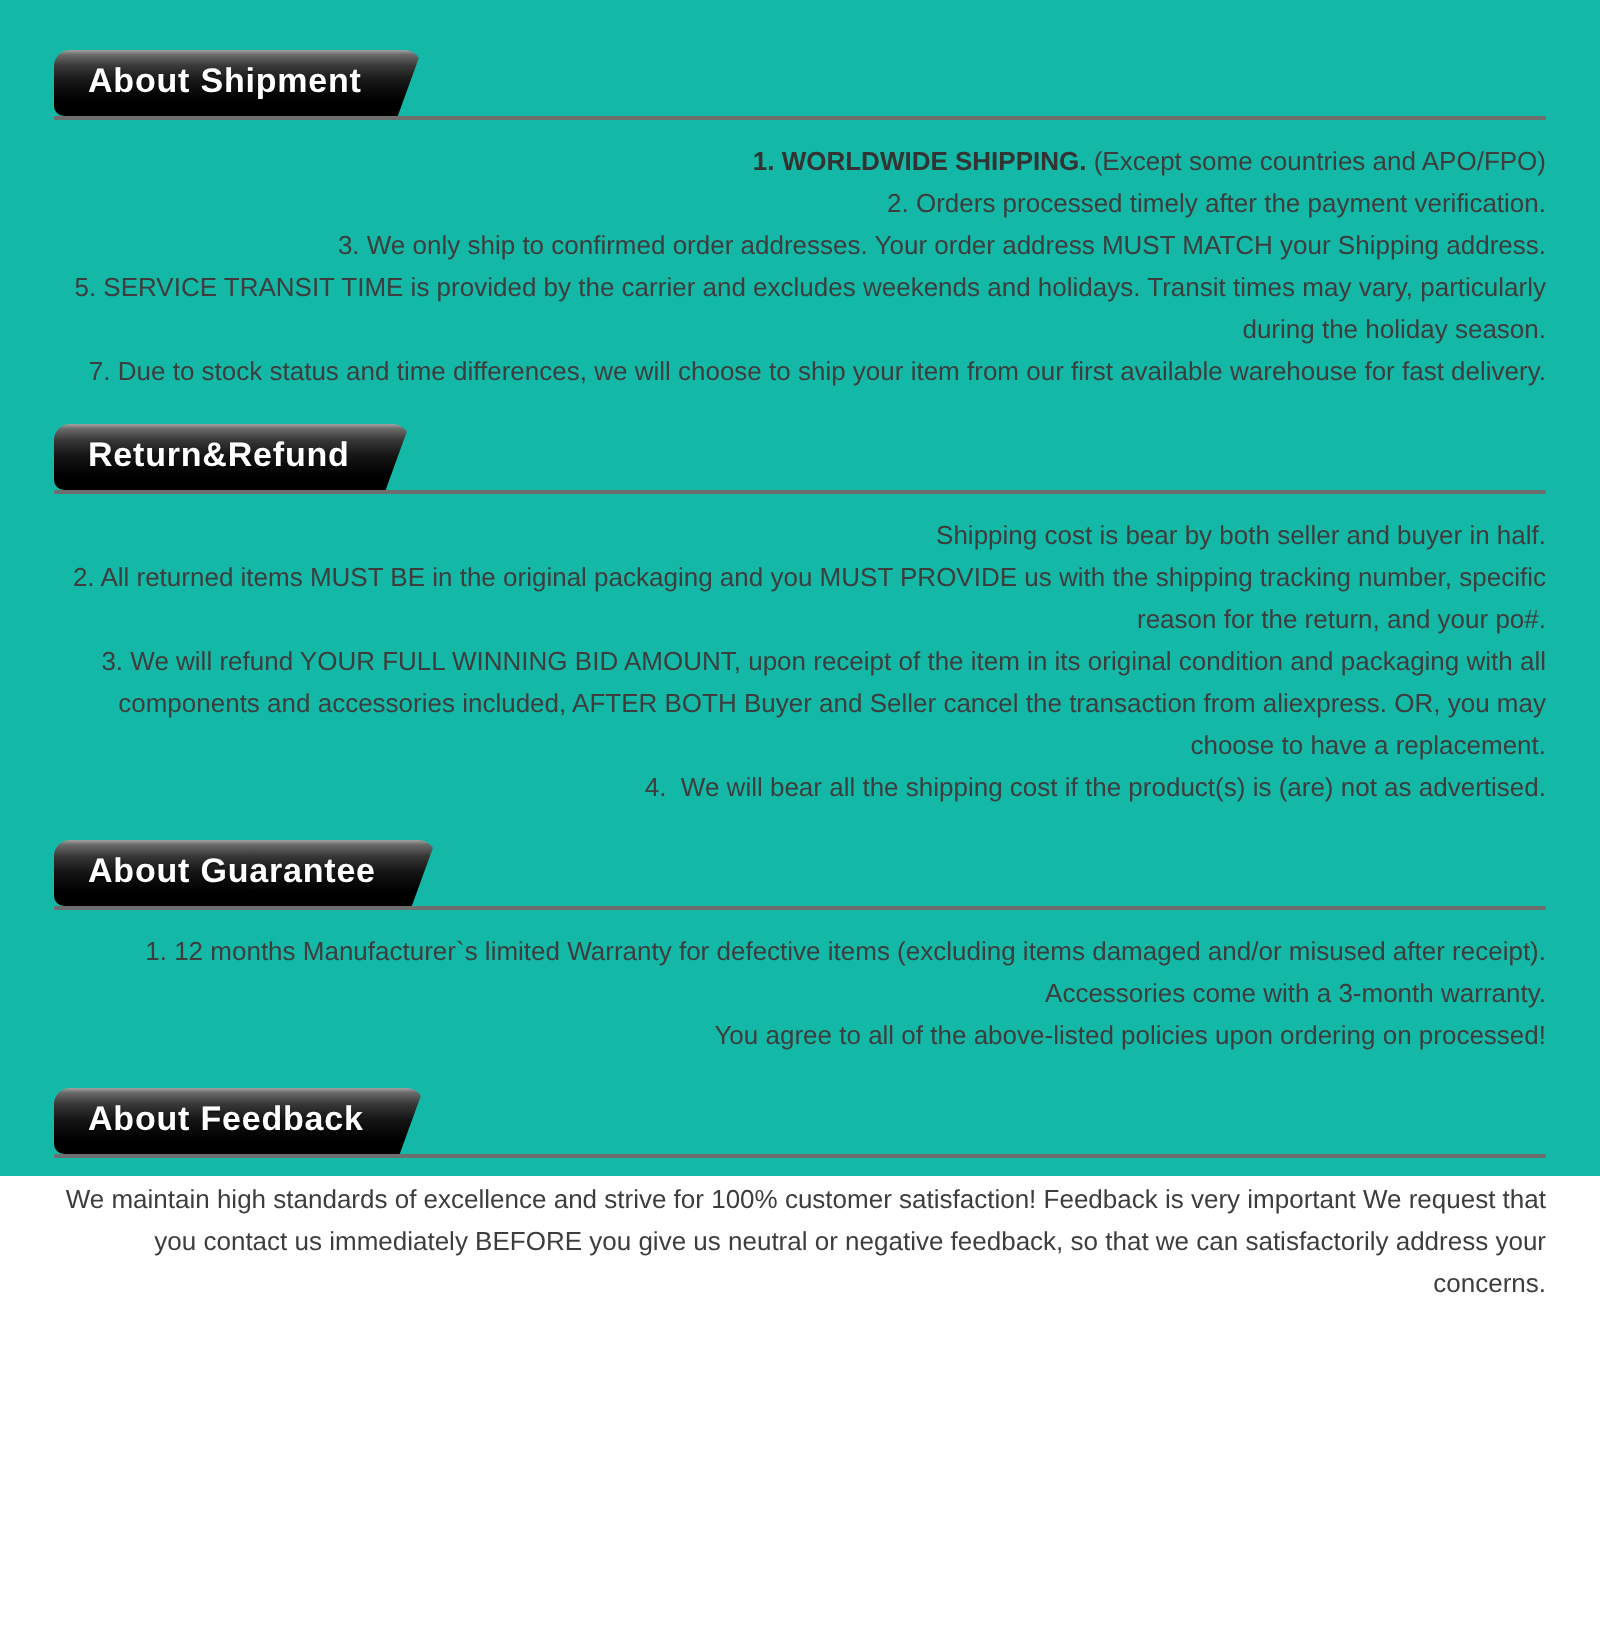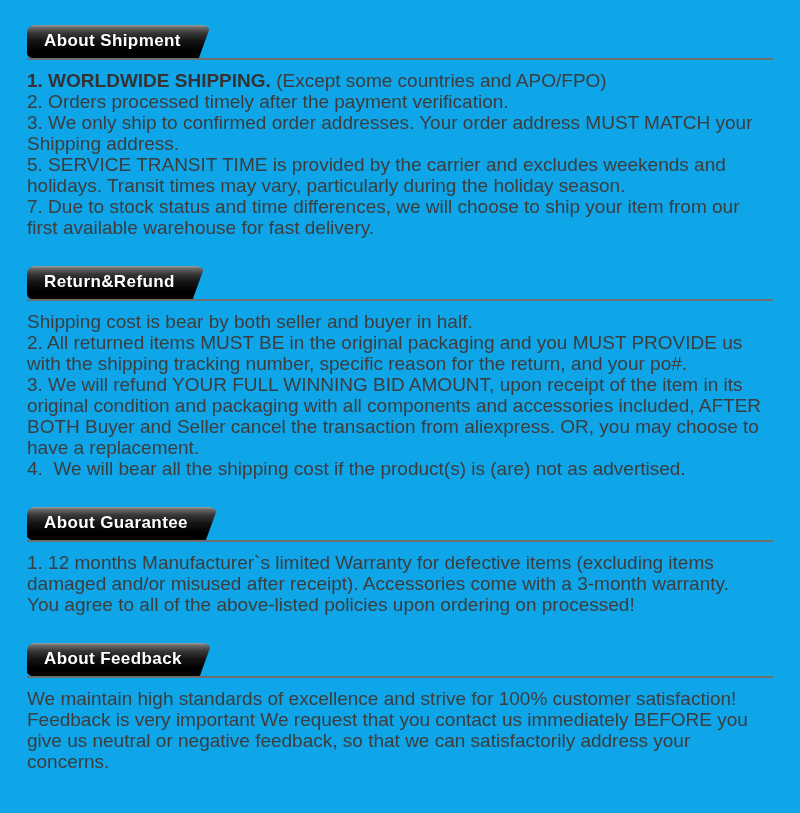--- a/index.html
+++ b/index.html
@@ -6,29 +6,29 @@
   html, body { background: #ffffff; }
   body {
     width: 800px;
     height: 813px;
     font-family: "Liberation Sans", "DejaVu Sans", sans-serif;
     color: #3d3d3d;
     overflow: hidden;
   }
   .page {
     width: 800px;
-    height: 813px;
+    height: 588px;
     padding-top: 25px;
-    background: #0ea5e9;
+    background: #14b8a6;
   }
   .section {
     margin: 0 27px;
   }
   .section + .section {
-    margin-top: 28px;
+    margin-top: 16px;
   }
   .banner-row {
     border-bottom: 2px solid #6e6e6e;
     line-height: 0;
   }
   .banner {
     position: relative;
     display: inline-block;
     vertical-align: bottom;
     padding: 8px 30px 9px 17px;
@@ -39,24 +39,25 @@
     color: #ffffff;
     background: linear-gradient(180deg, #a2a2a2 0%, #6b6b6b 7%, #383838 24%, #151515 48%, #000000 78%);
     border-radius: 8px 9px 3px 5px;
     clip-path: polygon(0 0, 100% 0, calc(100% - 12px) 100%, 0 100%);
     text-shadow: 0 1px 1px rgba(0,0,0,0.6);
   }
   .text-block {
     margin-top: 10px;
   }
   .line {
-    font-size: 19px;
+    font-size: 13px;
     line-height: 21px;
     white-space: pre-wrap;
     color: #3d3d3d;
+    text-align: right;
   }
   .line b { font-weight: bold; color: #333333; }
 </style>
 </head>
 <body>
 
 <div class="page">
 
   <div class="section">
     <div class="banner-row">

